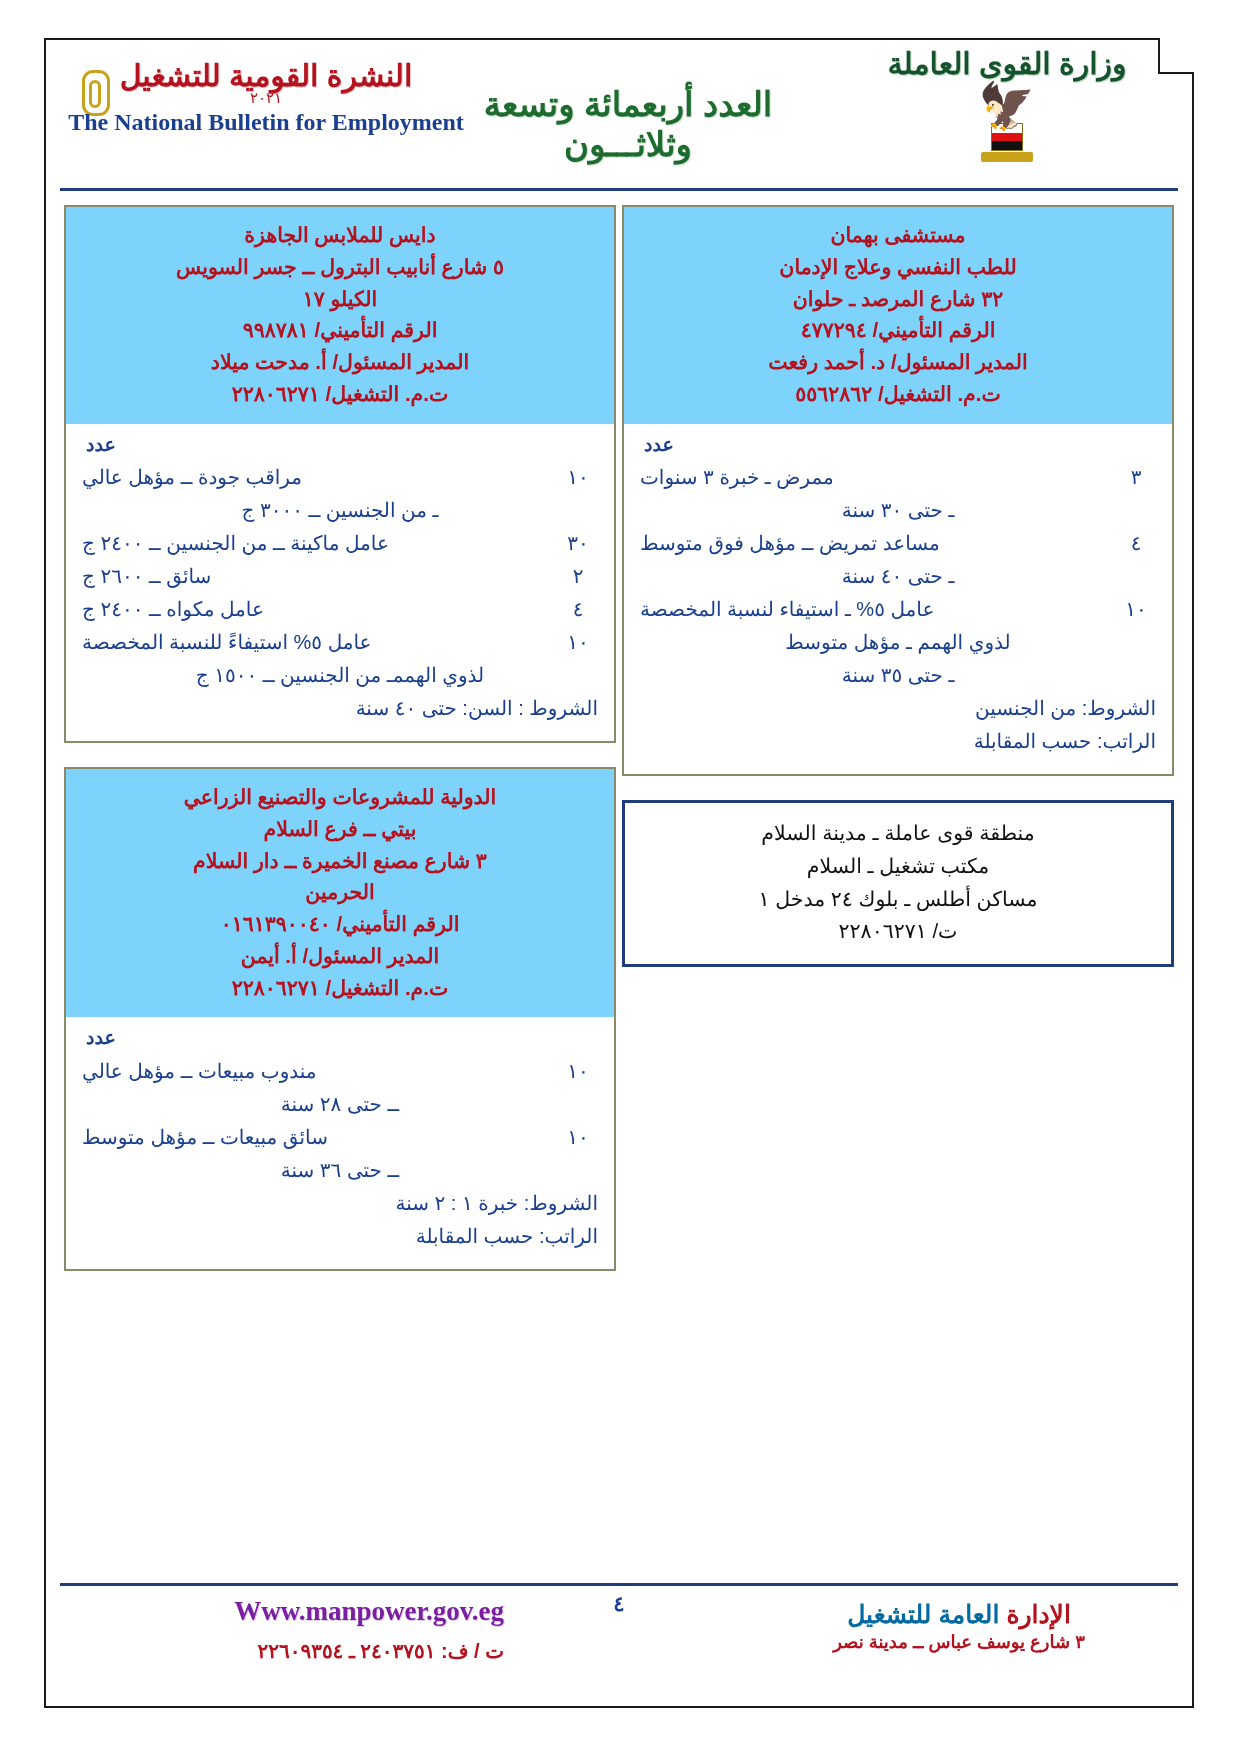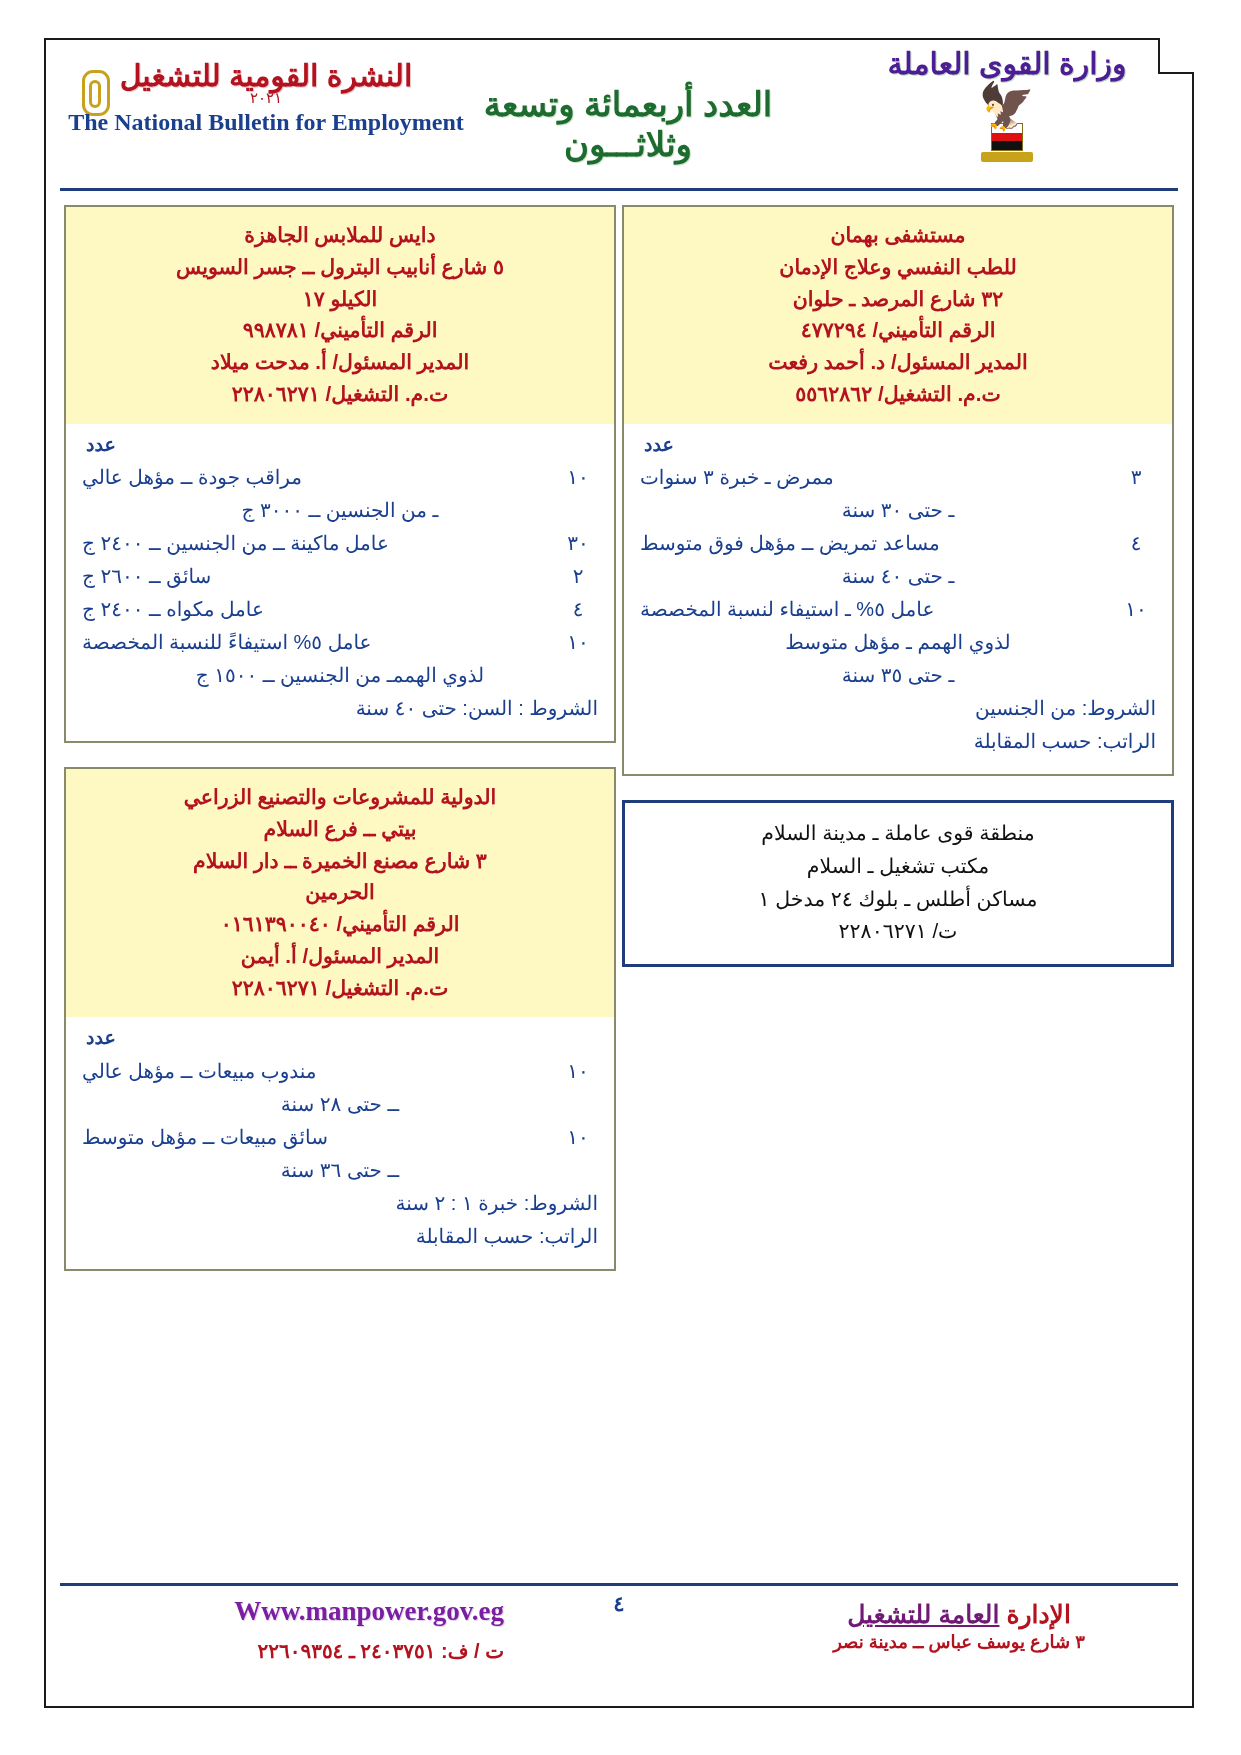--- a/index.html
+++ b/index.html
@@ -57,21 +57,21 @@
     margin: 0 14px;
   }
   .hdr-right {
     position: absolute;
     right: 6px;
     top: 6px;
     width: 330px;
     text-align: center;
   }
   .ministry {
-    color: #4c1d95;
+    color: #14532d;
     font-size: 30px;
     font-weight: bold;
     letter-spacing: 1px;
     text-shadow: 1px 1px 0 #bcd8bd;
   }
   .emblem {
     margin: 2px auto 0;
     width: 62px;
     height: 74px;
     position: relative;
@@ -148,21 +148,21 @@
   .col-right { right: 0; }
   .col-left  { left: 0; }
 
   .card {
     border: 2px solid #8a8a6a;
     background: #ffffff;
     margin-bottom: 24px;
     box-sizing: border-box;
   }
   .card-head {
-    background: #fef9c3;
+    background: #7dd3fc;
     padding: 12px 14px 14px;
     text-align: center;
     color: #b3121e;
     font-size: 20.5px;
     font-weight: bold;
     line-height: 1.55;
   }
   .card-head .line { display: block; }
   .card-body {
     padding: 6px 16px 16px;
@@ -228,21 +228,21 @@
     position: absolute;
     right: 4px;
     top: 14px;
     text-align: center;
     width: 430px;
   }
   .foot-title {
     font-size: 25px;
     font-weight: bold;
   }
-  .foot-title .blue { color: #701a75; text-decoration: underline; }
+  .foot-title .blue { color: #0369a1; }
   .foot-title .red  { color: #b3121e; }
   .foot-addr {
     color: #b3121e;
     font-size: 18px;
     font-weight: bold;
     margin-top: 2px;
   }
   .foot-center {
     position: absolute;
     left: 50%;

